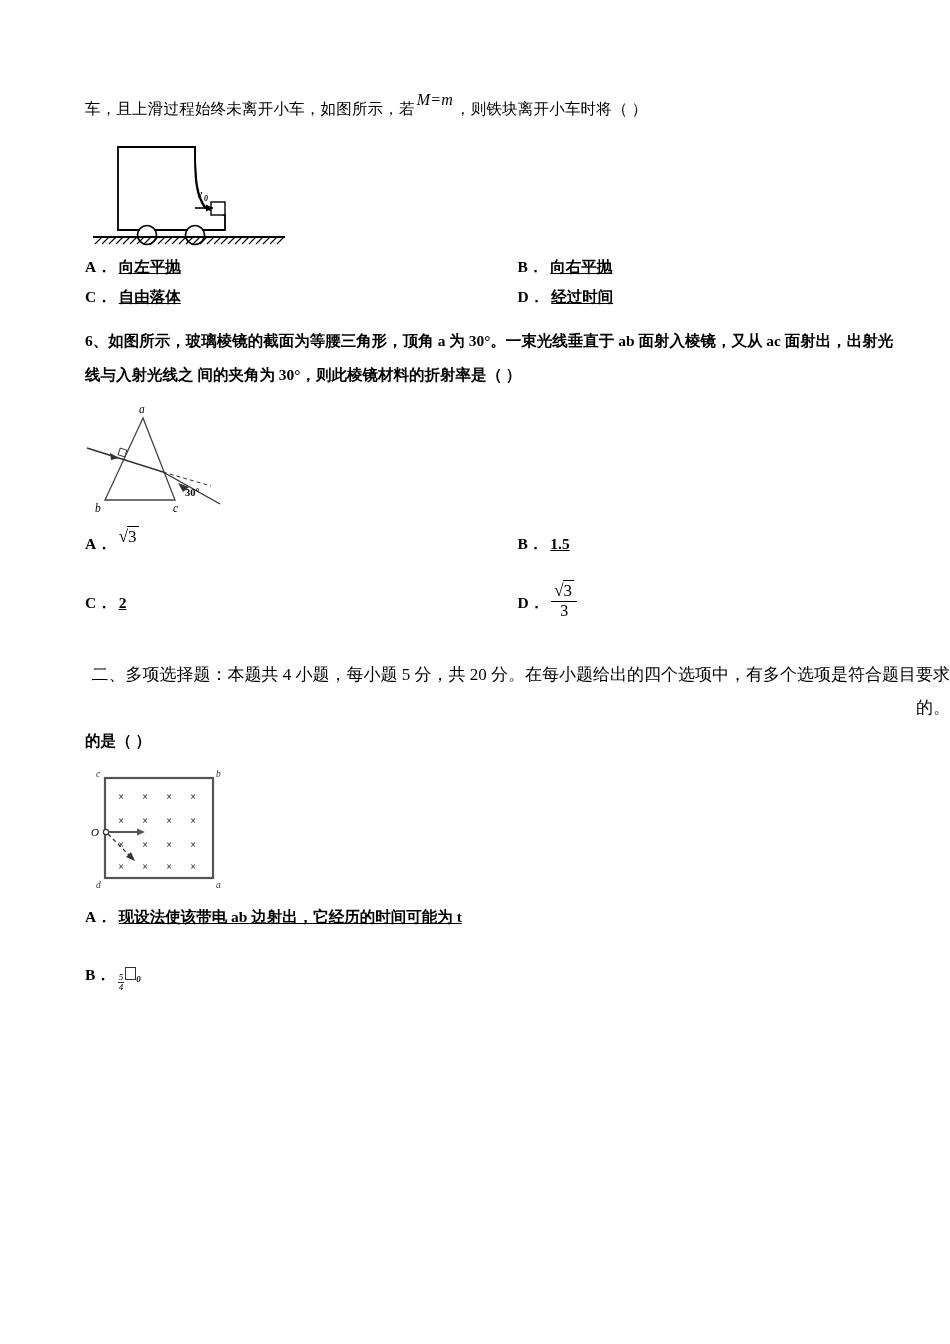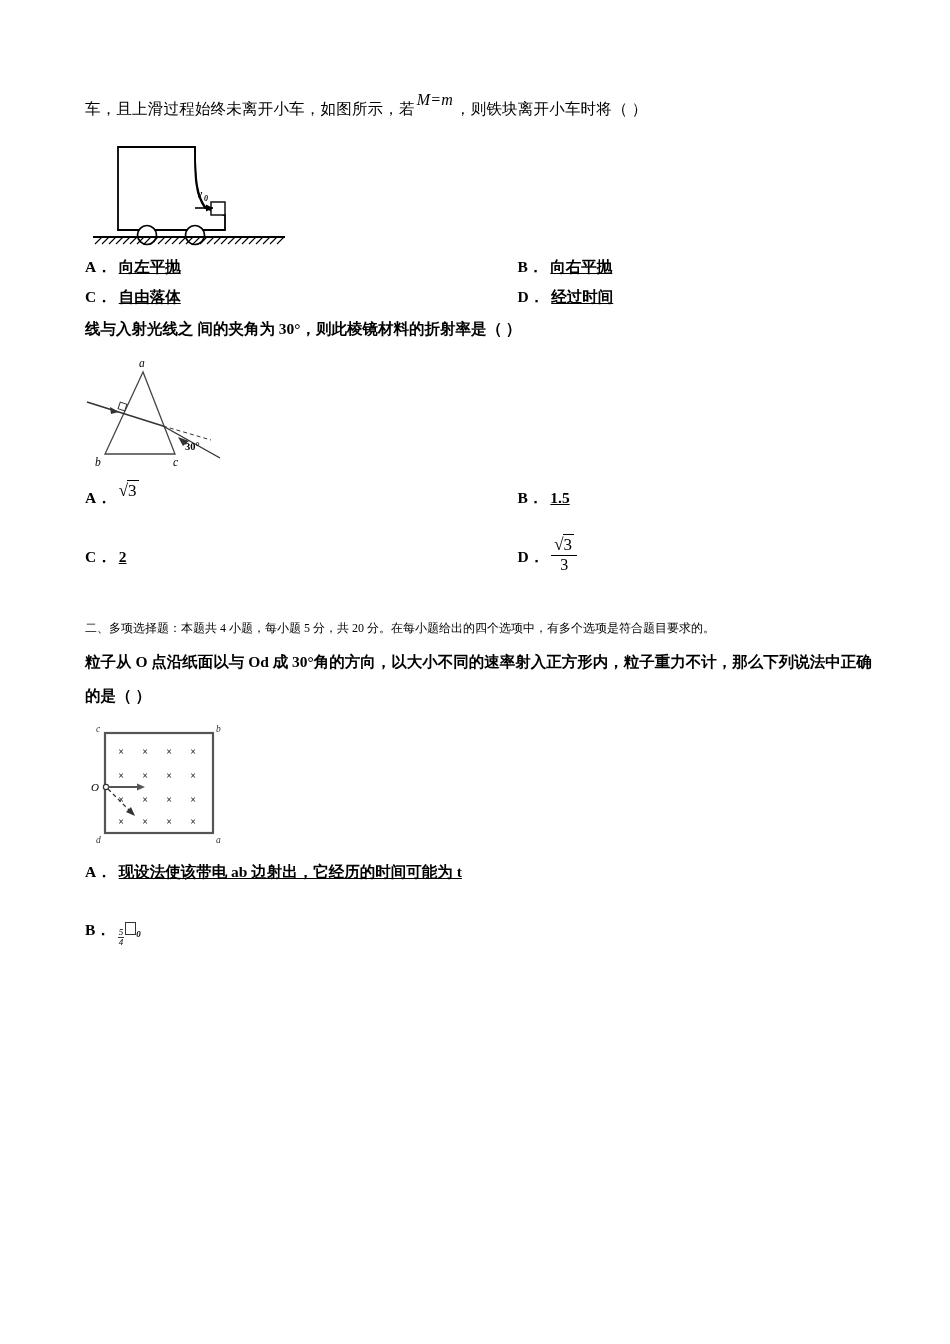--- a/index.html
+++ b/index.html
@@ -141,23 +141,24 @@
   .sub0 {
     font-size: 9px;
     font-style: italic;
     vertical-align: baseline;
     position: relative;
     top: 2px;
   }
 
   
   .section {
-    font-size: 12px;
+    font-size: 17px;
     line-height: 33px;
     font-weight: normal;
+    text-align: right;
   }
 
   
   .fig {
     position: relative;
   }
   .fig-cart { height: 118px; margin-top: 6px; }
   .fig-prism { height: 122px; margin-top: 8px; }
   .fig-square { height: 130px; margin-top: 8px; }
   svg { display: block; }
@@ -246,20 +247,21 @@
           </span>
     </div>
     <div class="col">
       <span class="opt">
             <span class="lbl">D．</span>
             <span class="txt">经过时间</span>
           </span>
     </div>
   </div>
 
+  <div class="stem-bold" style="margin-top:12px;">6、如图所示，玻璃棱镜的截面为等腰三角形，顶角 a 为 30°。一束光线垂直于 ab 面射入棱镜，又从 ac 面射出，出射光</div>
   <div class="stem-bold">线与入射光线之 间的夹角为 30°，则此棱镜材料的折射率是（       ）</div>
 
   <div class="fig fig-prism">
     <svg width="210" height="120" viewBox="0 0 210 120">
 
       <polygon points="58,18 20,100 90,100" fill="#ffffff" stroke="#444444" stroke-width="1.3"></polygon>
 
       <line x1="2" y1="48" x2="78" y2="72" stroke="#333333" stroke-width="1.4"></line>
       <polygon points="34,58 25,53 26,60" fill="#333333"></polygon>
 
@@ -305,21 +307,20 @@
         <span class="frac">
           <span class="num"><span class="sqrt" style="top:0;">√<span class="radicand">3</span></span></span>
           <span class="den">3</span>
         </span>
       </span>
     </div>
   </div>
 
   <div class="section" style="margin-top:36px;">二、多项选择题：本题共 4 小题，每小题 5 分，共 20 分。在每小题给出的四个选项中，有多个选项是符合题目要求的。</div>
 
-  <div class="stem-bold">粒子从 O 点沿纸面以与 Od 成 30°角的方向，以大小不同的速率射入正方形内，粒子重力不计，那么下列说法中正确</div>
   <div class="stem-bold">的是（      ）</div>
 
   <div class="fig fig-square">
     <svg width="160" height="125" viewBox="0 0 160 125">
 
       <rect x="20" y="12" width="108" height="100" fill="#ffffff" stroke="#555555" stroke-width="2.2"></rect>
 
       <g font-family="Liberation Serif, serif" font-size="10" font-weight="bold" fill="#222222" text-anchor="middle">
         <text x="36" y="34">×</text>
         <text x="60" y="34">×</text>

